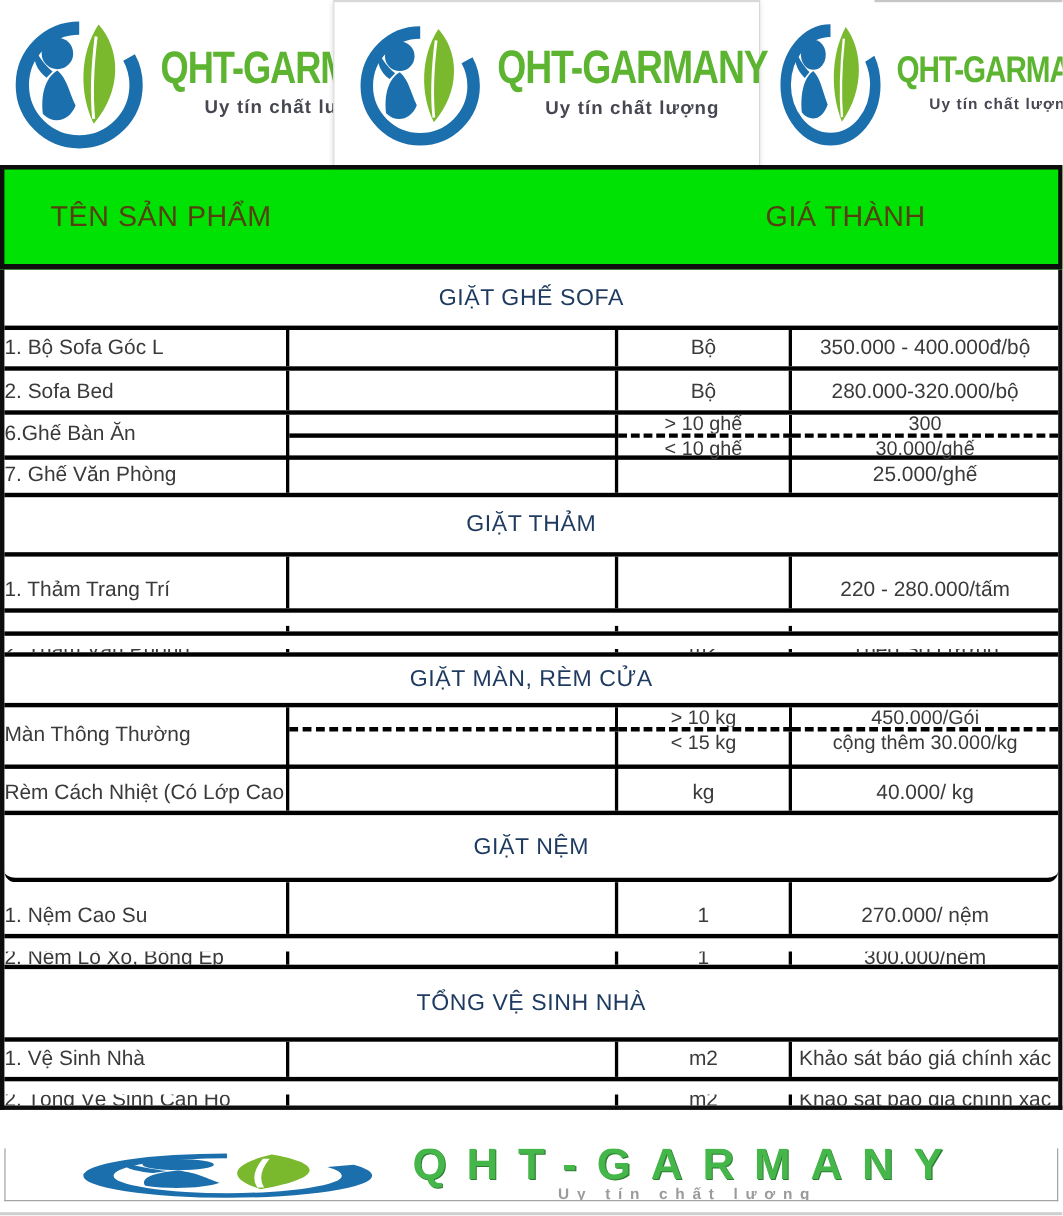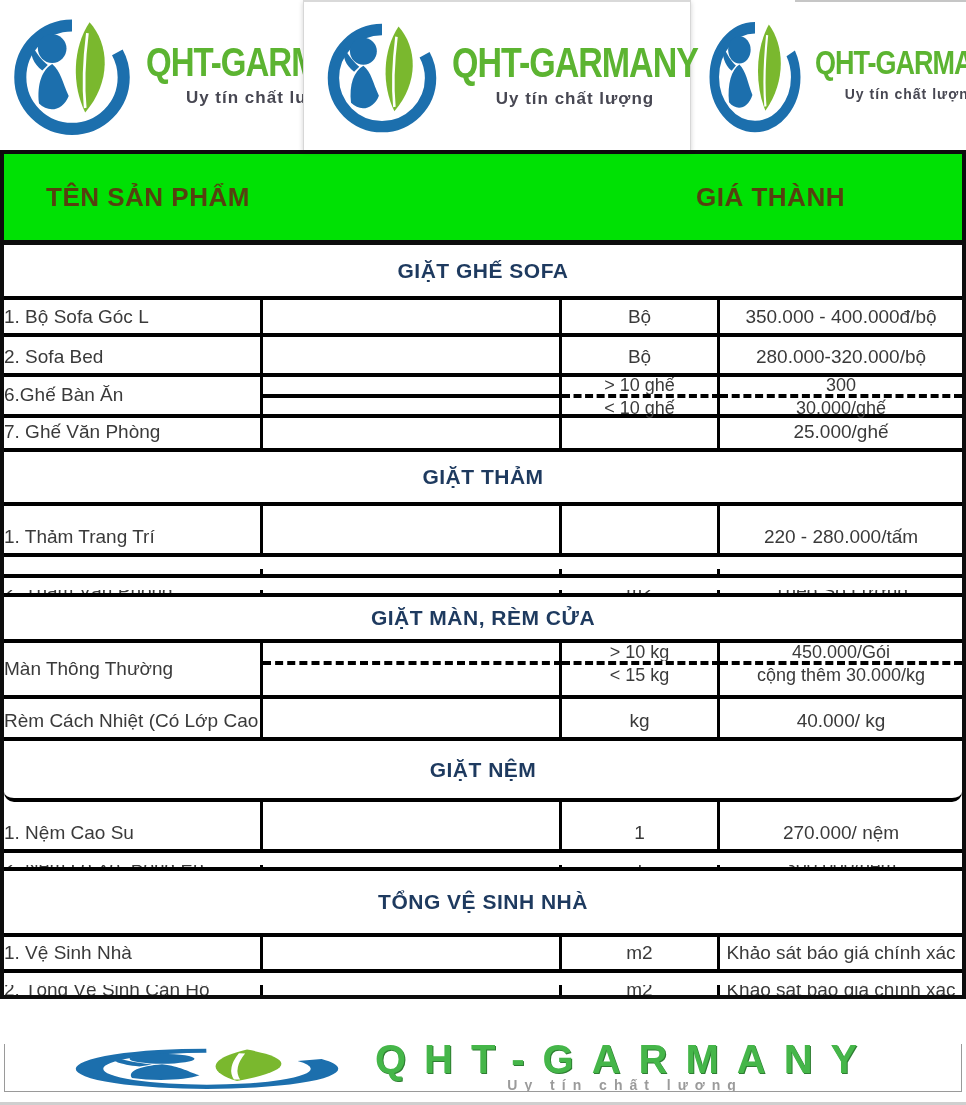--- a/index.html
+++ b/index.html
@@ -30,40 +30,40 @@
   .third  .brand-name { font-size:27px; }
   .brand-tagline { color:#474752; font-weight:700; margin-top:7px; letter-spacing:1px; white-space:nowrap; }
   .first  .brand-tagline { font-size:17px; }
   .card   .brand-tagline { font-size:17px; }
   .third  .brand-tagline { font-size:14px; }
 
   .logo-svg { flex:none; }
 
   
   .green-header { height:95px; background:var(--header_bg,#00e104);
-                  border:4px solid #0d0d0d; border-bottom-width:5px; position:relative;font-weight:bold; }
+                  border:4px solid #0d0d0d; border-bottom-width:5px; position:relative; }
   .gh-label { position:absolute; top:50%; transform:translateY(-50%);
               font-size:26px; color:var(--header_text,#564010); letter-spacing:0.5px; }
   .gh-product { left:42px; }
   .gh-price   { left:692px; }
 
   
   .price-table { border-left:4px solid #0d0d0d; border-right:4px solid #0d0d0d;
                  border-bottom:4px solid #0d0d0d; background:#fff; }
   .trow { display:grid; grid-template-columns:259px 299px 158px 1fr;
           border-bottom:4px solid #000; }
   .trow.last { border-bottom:none; }
   .cell { border-right:3px solid #000; display:flex; align-items:flex-end;
           padding:0 6px 5px 6px; font-size:19px; overflow:hidden; white-space:nowrap; }
   .cell.name { padding-left:0; justify-content:flex-start; }
   .cell.center { justify-content:center; }
   .cell.nr { border-right:none; }
   .cell.vc { align-items:center; padding-bottom:1px;margin-top:12px; }
   .section-row { border-bottom:4px solid #000; display:flex; align-items:center; justify-content:center;
-                 font-weight:bold; font-size:21px; color:var(--section_text,#1e3a5f); letter-spacing:0.5px; }
+                 font-weight:normal; font-size:21px; color:var(--section_text,#1e3a5f); letter-spacing:0.5px; }
 
   
   .split { display:grid; grid-template-columns:259px 299px 158px 1fr; border-bottom:4px solid #000; }
   .split .cell { font-size:18px; }
   .split .cell.name { grid-row:1 / 3; align-items:center; font-size:19px; }
   .sub { display:flex; justify-content:center; overflow:hidden; white-space:nowrap;
          border-right:3px solid #000; font-size:18px; }
   .sub.nr { border-right:none; }
   .sub.top { align-items:center; }
   .sub.bot { align-items:flex-end; padding-bottom:13px; }
@@ -71,21 +71,21 @@
   .solidline { border-bottom:4px solid #000; }
 
   
   .h-sec-sofa {height:55px;} .h-sofa1{height:37px;} .h-sofa2{height:40px;}
   .split.ghe { height:41px; grid-template-rows:21px 20px; }
   .h-sofa7{height:34px;}
   .h-sec-tham{height:54px;} .h-tham1{height:51px;} .h-empty{height:21px;} .h-tham2{height:19px;}
   .h-sec-man{height:46px;}
   .split.man { height:56px; grid-template-rows:22px 34px; }
   .h-man2{height:42px;}
-  .h-sec-nem{height:61px;border-radius:10px;} .h-nem1{height:51px;} .h-nem2{height:18px;}
+  .h-sec-nem{height:61px;border-radius:10px;} .h-nem1{height:51px;} .h-nem2{height:28px;}
   .h-sec-vs{height:66px;} .h-vs1{height:36px;} .h-vs2{height:22px;}
 
   
   .footer { position:absolute; left:0; right:0; bottom:0; height:61px; background:#fff;
             border-bottom:3px solid #cfcfcf; }
   .footer-band { position:absolute; left:4px; right:4px; top:0; height:48px;
                  border:1px solid #9a9a9a; border-top:none; background:#fff;
                  display:flex; align-items:center; overflow:hidden; }
   .footer-logo { margin-left:52px; flex:none; }
   .footer-text { margin-left:18px; display:flex; flex-direction:column; align-items:center; }

